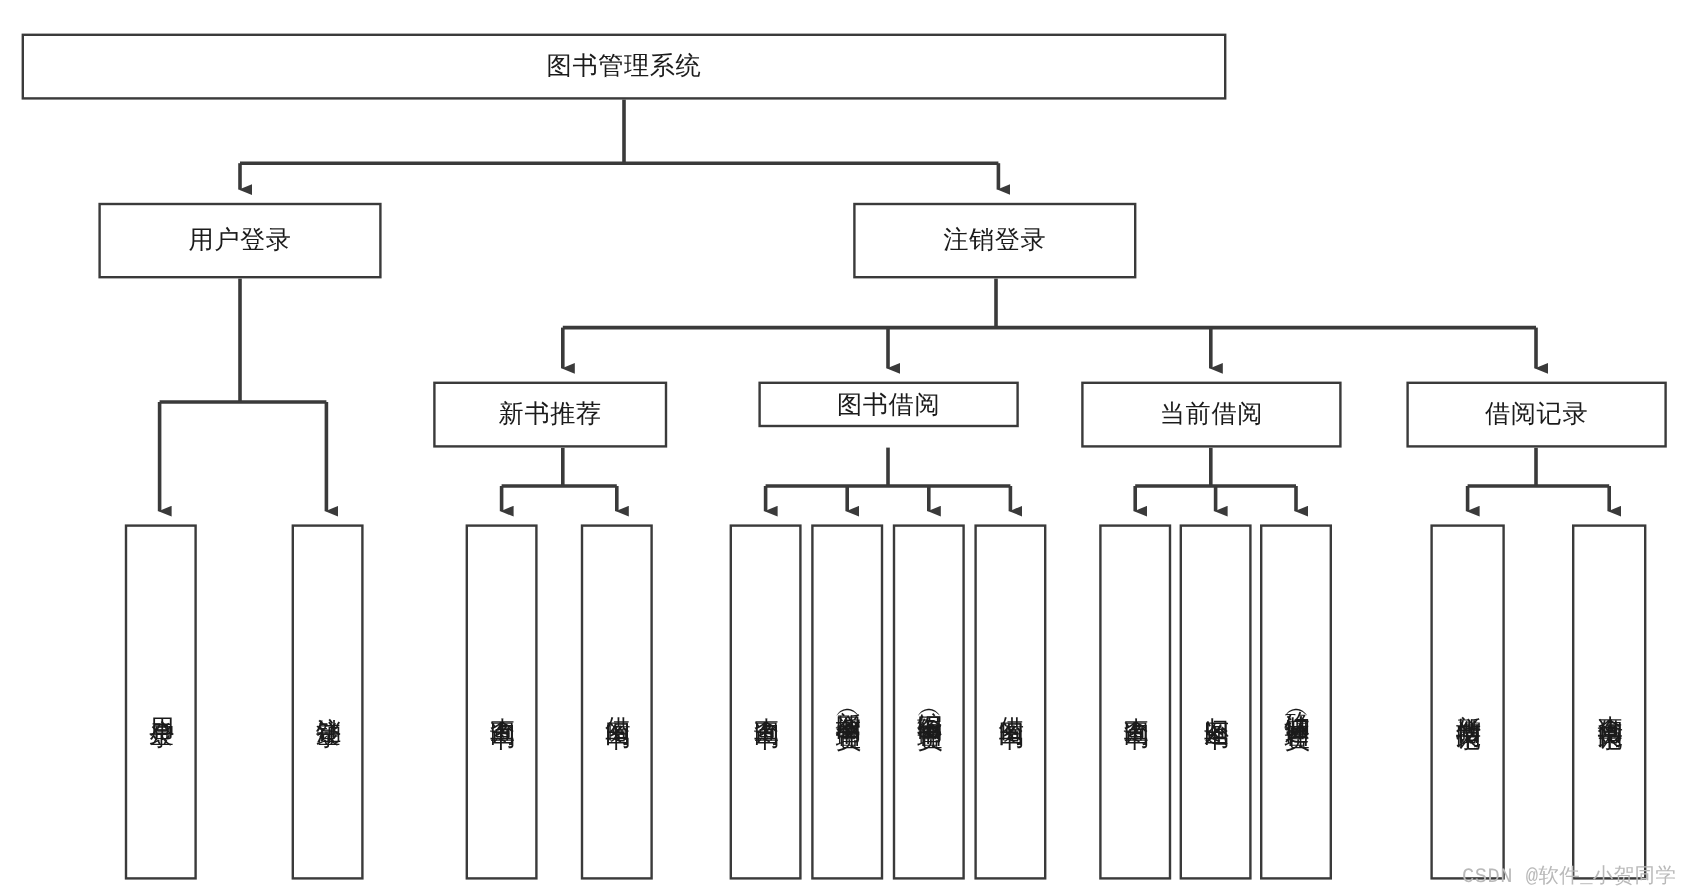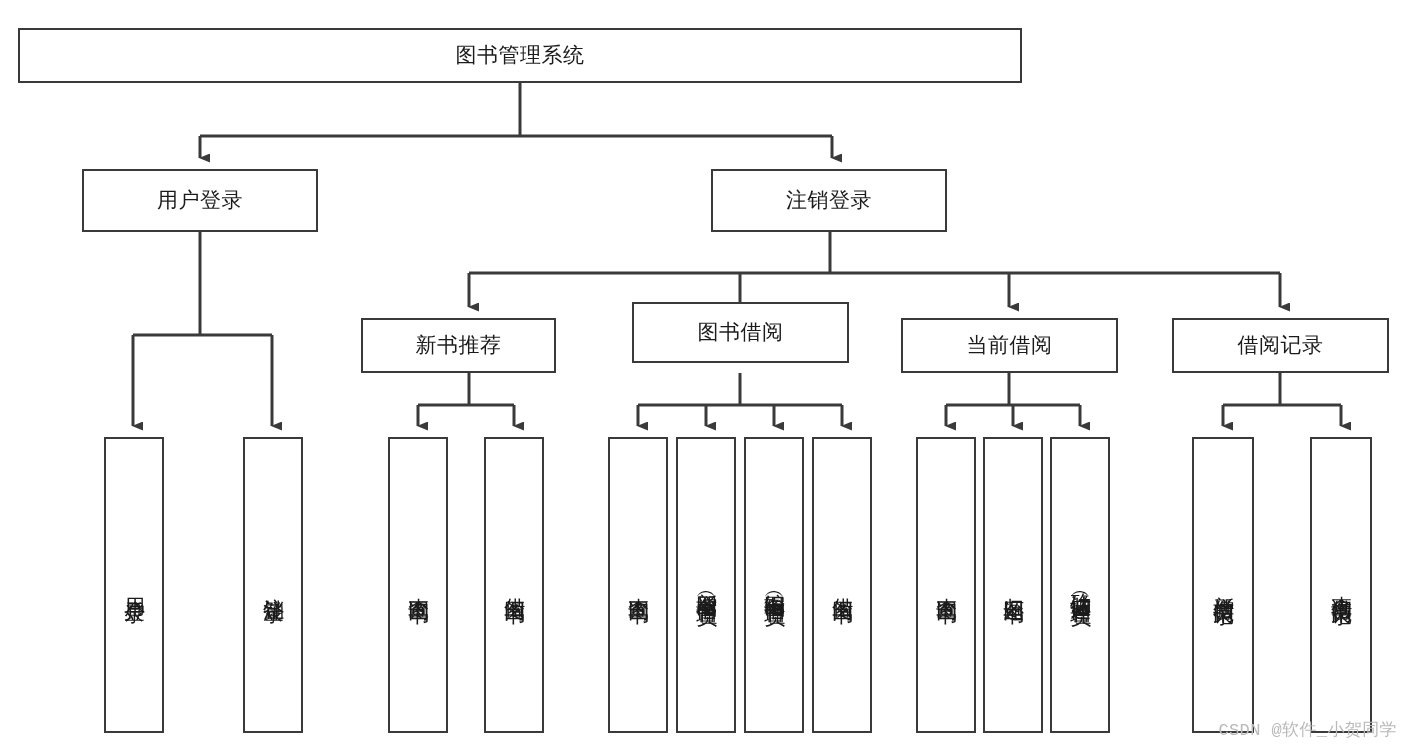--- a/index.html
+++ b/index.html
@@ -135,21 +135,21 @@
   <div class="node horiz" style="left:82px; top:169px; width:236px; height:63px;">
     <span class="label">用户登录</span>
   </div>
   <div class="node horiz" style="left:711px; top:169px; width:236px; height:63px;">
     <span class="label">注销登录</span>
   </div>
 
   <div class="node horiz" style="left:361px; top:318px; width:195px; height:55px;">
     <span class="label">新书推荐</span>
   </div>
-  <div class="node horiz" style="left:632px; top:302px; width:217px; height:61px;">
+  <div class="node horiz" style="left:632px; top:318px; width:217px; height:38px;">
     <span class="label">图书借阅</span>
   </div>
   <div class="node horiz" style="left:1172px; top:318px; width:217px; height:55px;">
     <span class="label">借阅记录</span>
   </div>
   <div class="node horiz" style="left:901px; top:318px; width:217px; height:55px;">
     <span class="label">当前借阅</span>
   </div>
 
   <div class="node vert" style="left:104px; top:437px; width:60px; height:296px;">

